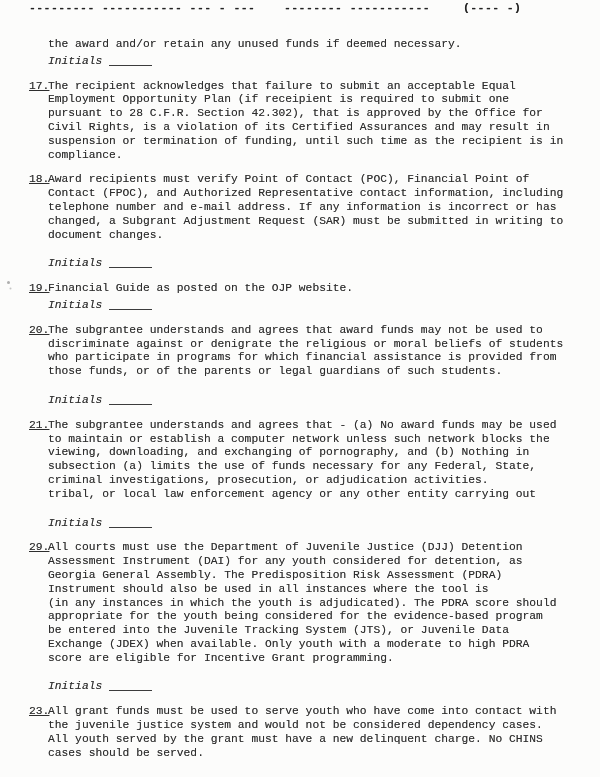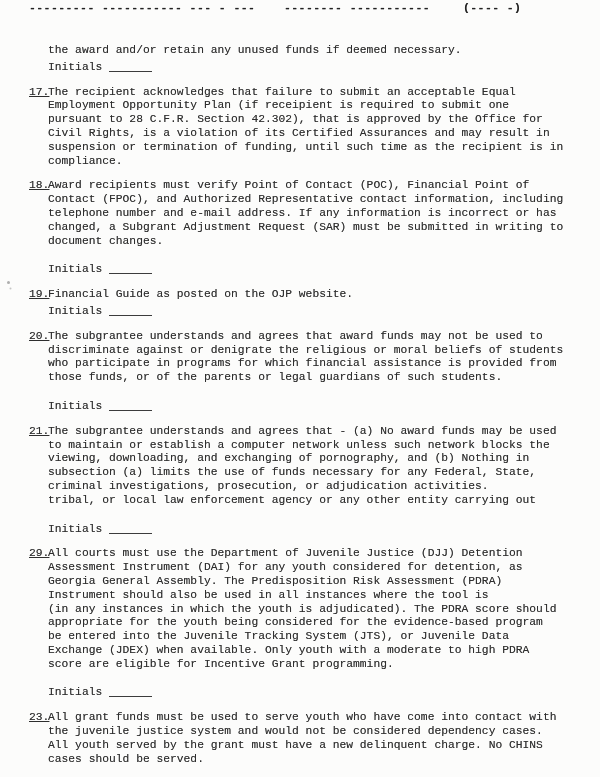--- a/index.html
+++ b/index.html
@@ -25,26 +25,26 @@
     font-weight: bold; color: #222; font-size: 11.5px;
     letter-spacing: 0.4px; white-space: pre;
   }
   .hf-left  { left: 29px; }
   .hf-mid   { left: 284px; }
   .hf-right { left: 463px; }
 
   .doc-body { position: absolute; top: 30px; left: 0; right: 0; }
 
   .block { position: relative; padding-left: 48px; margin-top: 11px; }
-  .block:first-child { margin-top: 14px; }
+  .block:first-child { margin-top: 8px; }
 
   .num { position: absolute; left: 29px; top: 0; white-space: pre; text-decoration: underline; }
   .line { white-space: pre; }
 
-  .initials-row { white-space: pre; }
+  .initials-row { white-space: pre; font-style: italic; }
   .initials-row.gap { margin-top: 12px; }
   .iline {
     display: inline-block; width: 43px; height: 11px;
     border-bottom: 1.1px solid #3c3c3c;
     margin-left: 7px; position: relative; top: 2px;
   }
 
   
   .artifact {
     position: absolute; left: 7px; top: 281px; width: 3px; height: 3px;

